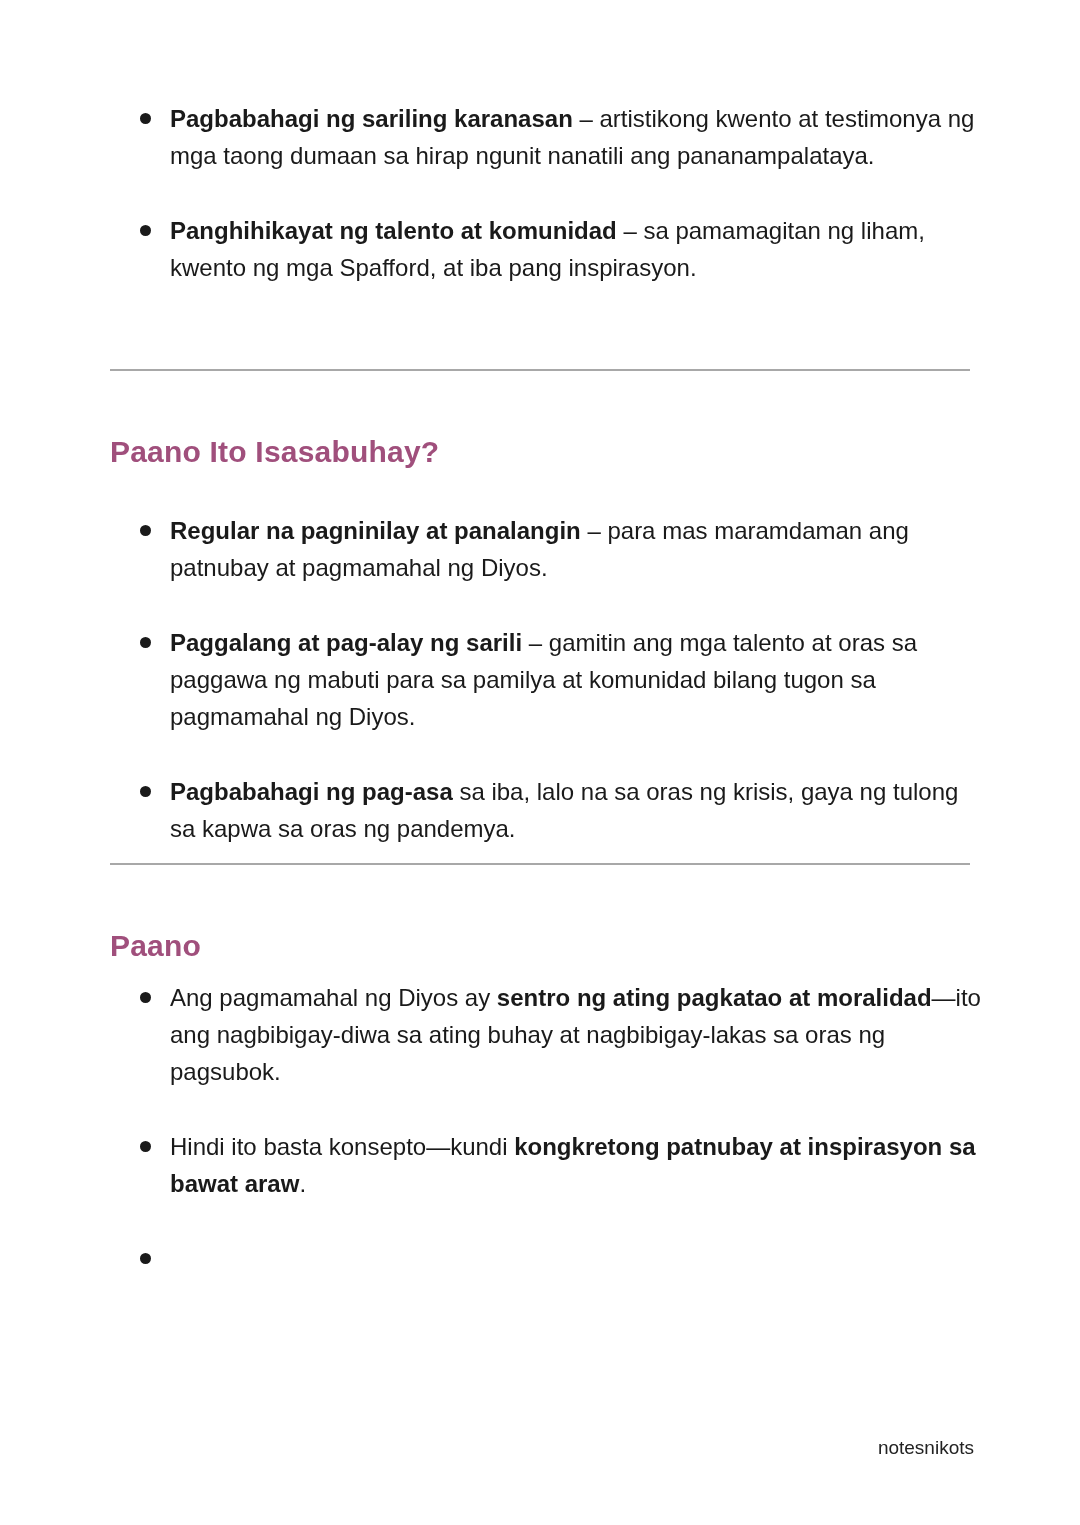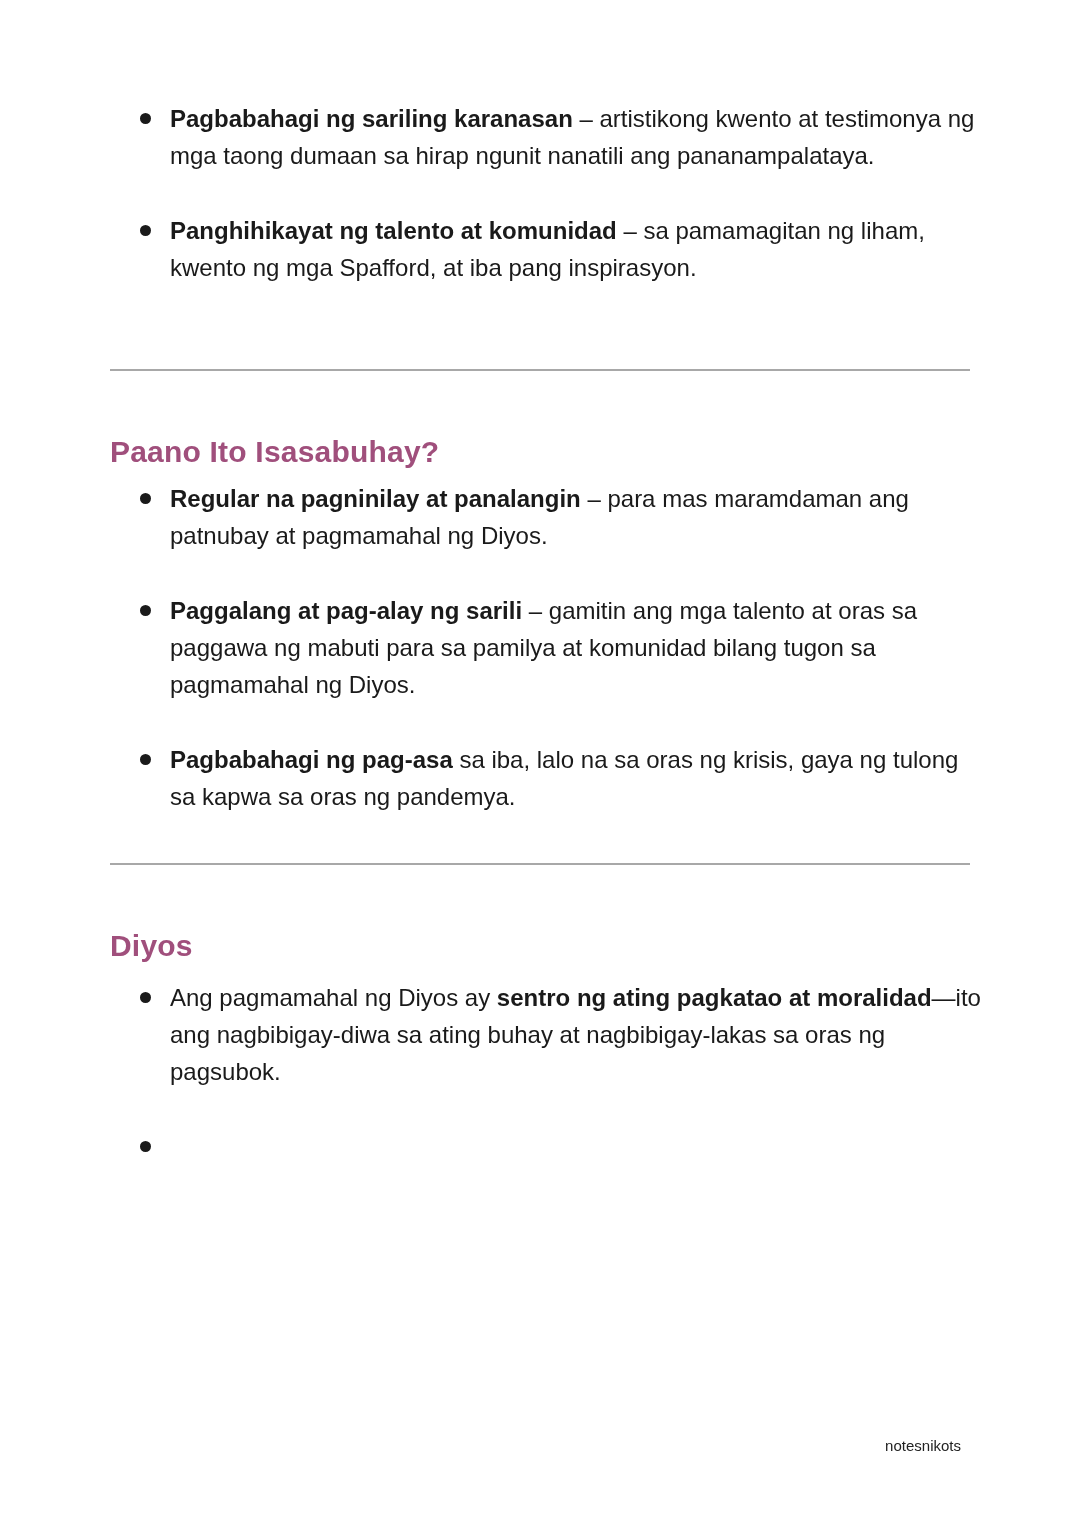--- a/index.html
+++ b/index.html
@@ -59,23 +59,23 @@
       position: absolute;
       left: 94px;
       margin: 16px;
       font-size: 30px;
       font-weight: bold;
       color: #a04f7c;
       letter-spacing: 0.2px;
     }
     .footer-brand {
       position: absolute;
-      right: 119px;
+      right: 106px;
       top: 1437px;
-      font-size: 15px;
+      font-size: 19px;
       color: #222;
     }
   </style>
 </head>
 <body>
 
 <div class="page">
 
   <ul class="bullets" style="top:100px;">
     <li>
@@ -85,43 +85,47 @@
     <li>
       <span class="dot"></span>
       <b>Panghihikayat ng talento at komunidad</b><span> – sa pamamagitan ng liham, kwento ng mga Spafford, at iba pang inspirasyon.</span>
     </li>
   </ul>
 
   <div class="divider" style="top:369px;"></div>
 
   <h2 class="section-heading" style="top:419px;">Paano Ito Isasabuhay?</h2>
 
-  <ul class="bullets" style="top:480px;">
+  <ul class="bullets" style="top:512px;">
     <li>
       <span class="dot"></span>
       <b>Regular na pagninilay at panalangin</b><span> – para mas maramdaman ang patnubay at pagmamahal ng Diyos.</span>
     </li>
     <li>
       <span class="dot"></span>
       <b>Paggalang at pag-alay ng sarili</b><span> – gamitin ang mga talento at oras sa paggawa ng mabuti para sa pamilya at komunidad bilang tugon sa pagmamahal ng Diyos.</span>
     </li>
     <li>
       <span class="dot"></span>
       <b>Pagbabahagi ng pag-asa</b><span> sa iba, lalo na sa oras ng krisis, gaya ng tulong sa kapwa sa oras ng pandemya.</span>
     </li>
   </ul>
 
   <div class="divider" style="top:863px;"></div>
 
-  <h2 class="section-heading" style="top:913px;">Diyos</h2>
+  <h2 class="section-heading" style="top:913px;">Paano</h2>
 
   <ul class="bullets" style="top:979px;">
     <li>
       <span class="dot"></span>
       <span>Ang pagmamahal ng Diyos ay </span><b>sentro ng ating pagkatao at moralidad</b><span>—ito ang nagbibigay-diwa sa ating buhay at nagbibigay-lakas sa oras ng pagsubok.</span>
+    </li>
+    <li>
+      <span class="dot"></span>
+      <span>Hindi ito basta konsepto—kundi </span><b>kongkretong patnubay at inspirasyon sa bawat araw</b><span>.</span>
     </li>
     <li>
       <span class="dot"></span>
       <b></b><span></span>
     </li>
   </ul>
 
   <div class="footer-brand">notesnikots</div>
 </div>
 

